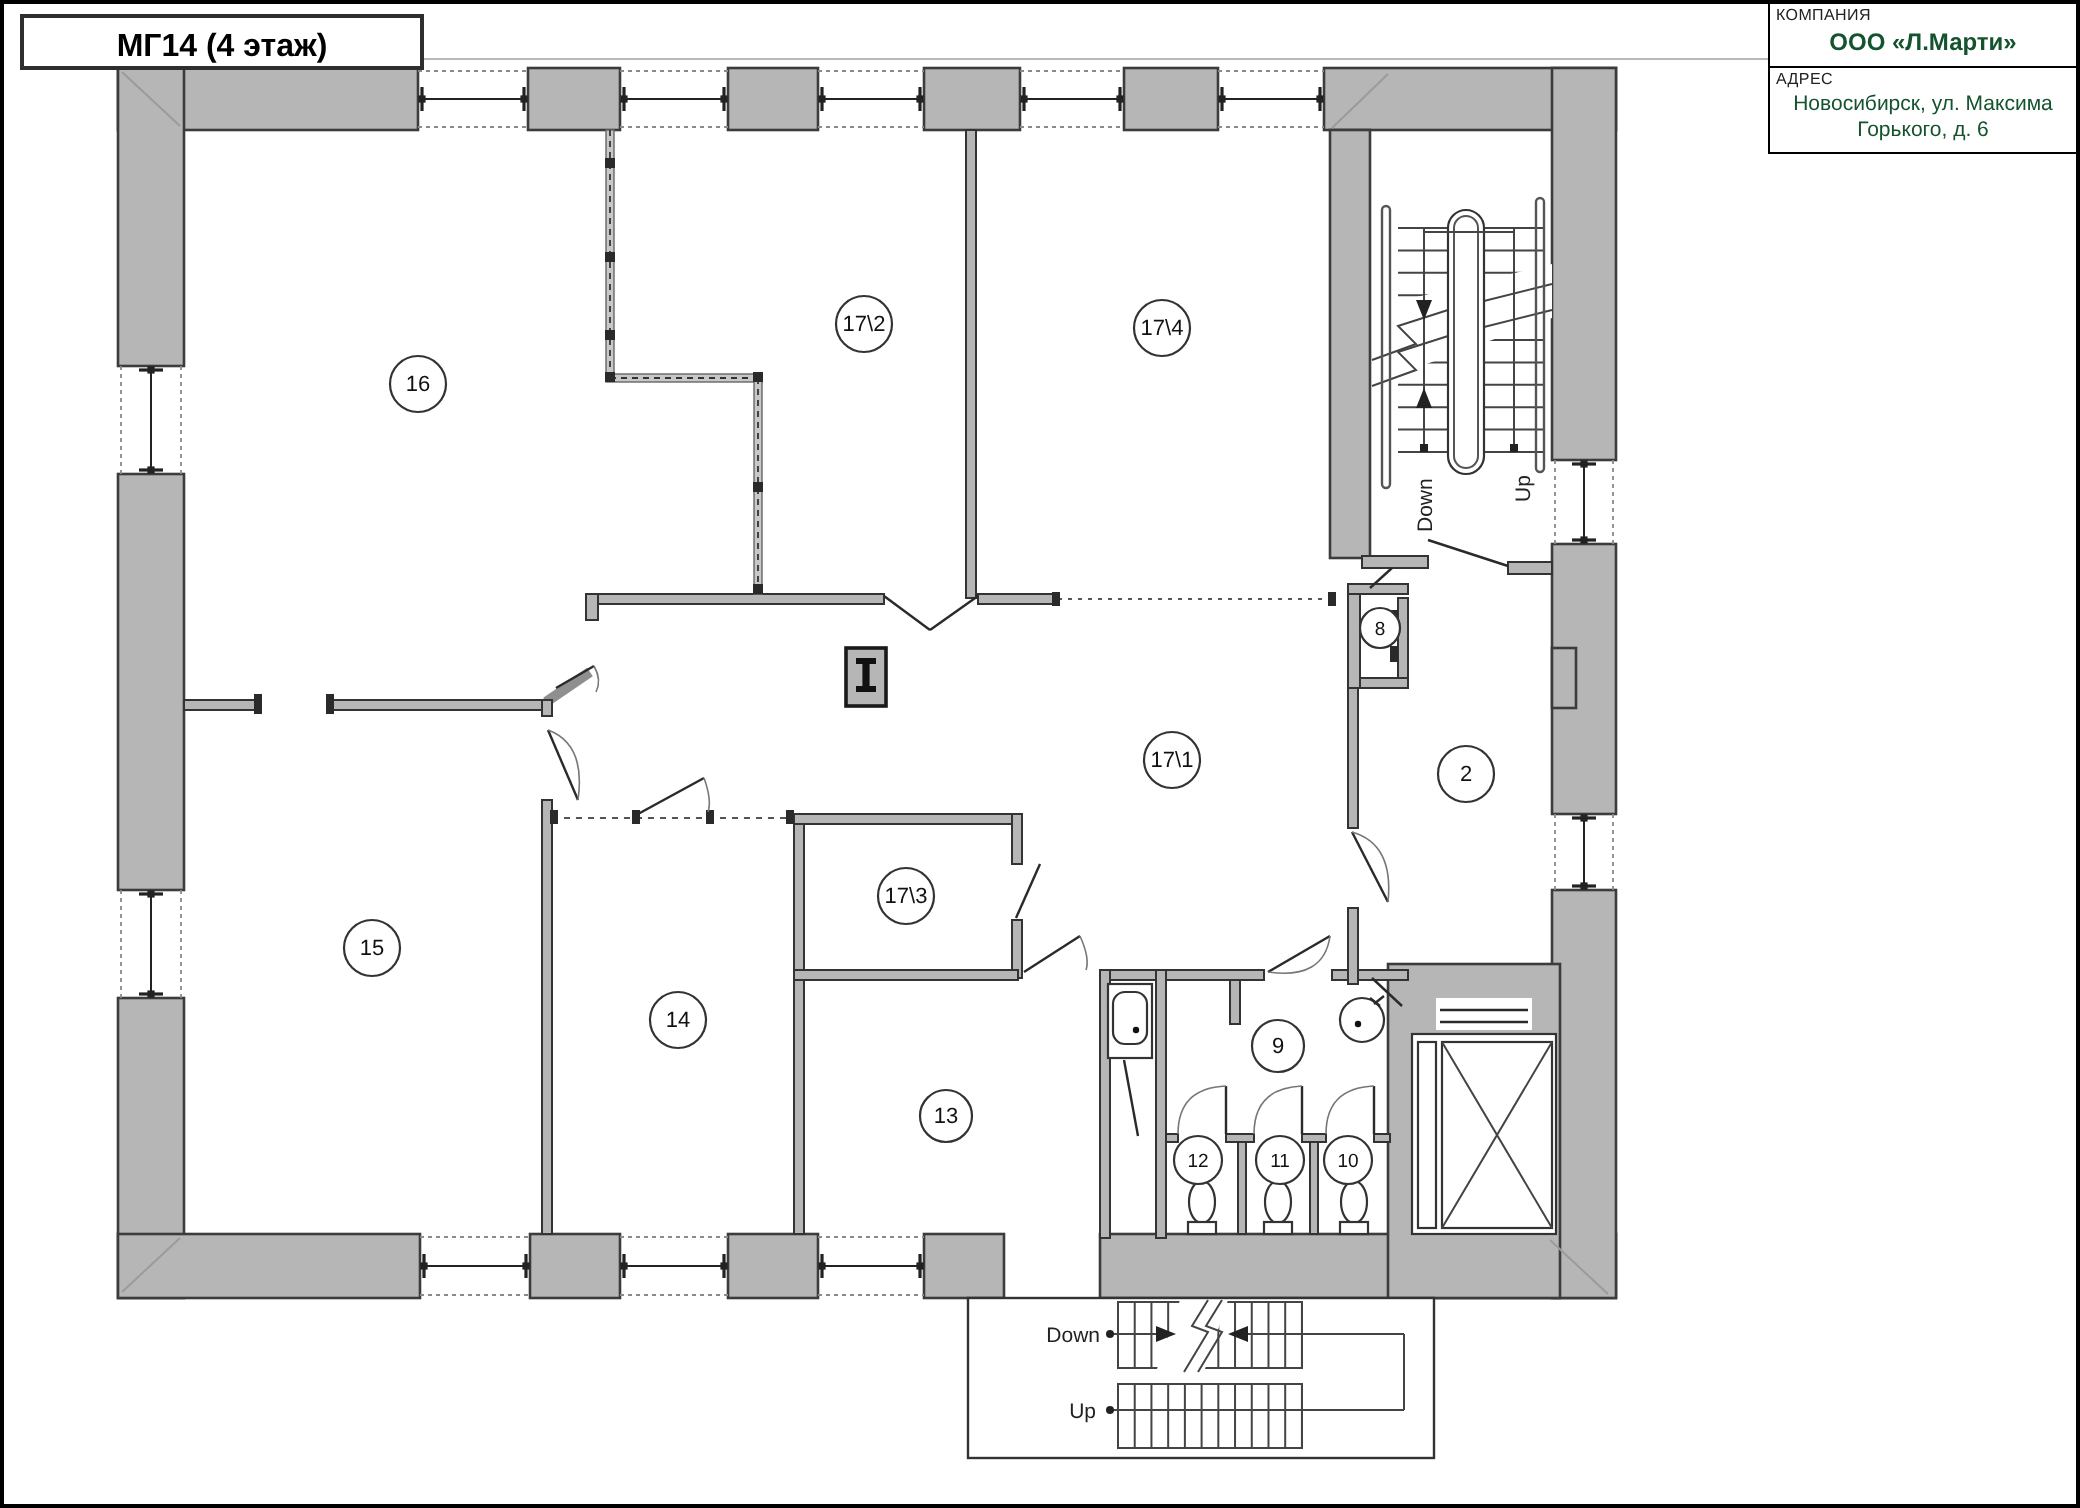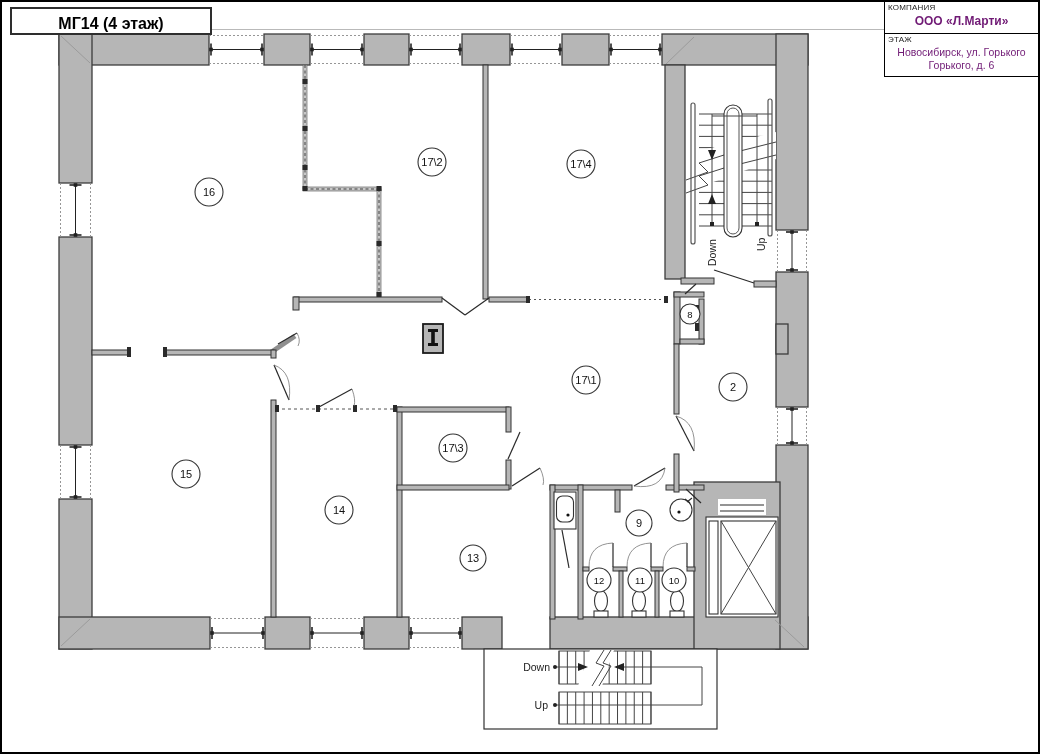--- a/index.html
+++ b/index.html
@@ -5,21 +5,21 @@
   html,body{margin:0;padding:0;background:#888;}
   .stage{position:relative;width:1040px;height:754px;background:#fff;border:2px solid #000;
          box-sizing:border-box;font-family:"Liberation Sans",sans-serif;overflow:hidden;}
   .title-box{position:absolute;left:8px;top:5px;width:198px;height:24px;border:2px solid #2e2e2e;
              background:#fff;display:flex;align-items:flex-end;justify-content:center;
              font-size:16px;font-weight:bold;color:#000;z-index:3;}
   .header-line{position:absolute;left:206px;top:27px;width:678px;height:1px;background:#b9b9b9;}
   .title-block{position:absolute;right:0;top:0;width:154px;background:#fff;z-index:3;}
   .tb-row{border-left:1.4px solid #000;border-bottom:1.4px solid #000;padding:1px 3px 2px;}
   .tb-label{font-size:8px;color:#222;letter-spacing:.2px;}
-  .tb-value{text-align:center;font-size:10.5px;color:#701a75;padding:2px 0 2px;line-height:1.25;}
+  .tb-value{text-align:center;font-size:10.5px;color:#14532d;padding:2px 0 2px;line-height:1.25;}
   .tb-bold{font-weight:bold;font-size:12px;}
   svg{position:absolute;left:0;top:0;}
   .w  {fill:#b6b6b6;stroke:#3c3c3c;stroke-width:1.3;}
   .iw {fill:#b6b6b6;stroke:#333;stroke-width:1;}
   .pw {fill:#c8c8c8;stroke:#666;stroke-width:.7;}
   .pd {stroke:#333;stroke-width:.9;stroke-dasharray:3 2.5;fill:none;}
   .ln {stroke:#2a2a2a;stroke-width:1.2;fill:none;}
   .tl {stroke:#444;stroke-width:1;fill:none;}
   .fx {fill:#fff;stroke:#333;stroke-width:1.1;}
   .hr {fill:none;stroke:#555;stroke-width:1.2;}
@@ -40,23 +40,23 @@
     <span>МГ14 (4 этаж)</span>
   </div>
   <div class="header-line"></div>
 
   <div class="title-block">
     <div class="tb-row">
       <div class="tb-label">КОМПАНИЯ</div>
       <div class="tb-value tb-bold">ООО «Л.Марти»</div>
     </div>
     <div class="tb-row">
-      <div class="tb-label">ЭТАЖ</div>
+      <div class="tb-label">АДРЕС</div>
       <div class="tb-value">
-        <div>Новосибирск, ул. Горького</div>
+        <div>Новосибирск, ул. Максима</div>
         <div>Горького, д. 6</div>
       </div>
     </div>
   </div>
 
   <svg id="plan" width="1040" height="754" viewBox="0 0 1040 754">
 
     <g>
       <rect class="w" x="57" y="32" width="150" height="31"></rect>
       <rect class="w" x="262" y="32" width="46" height="31"></rect>

